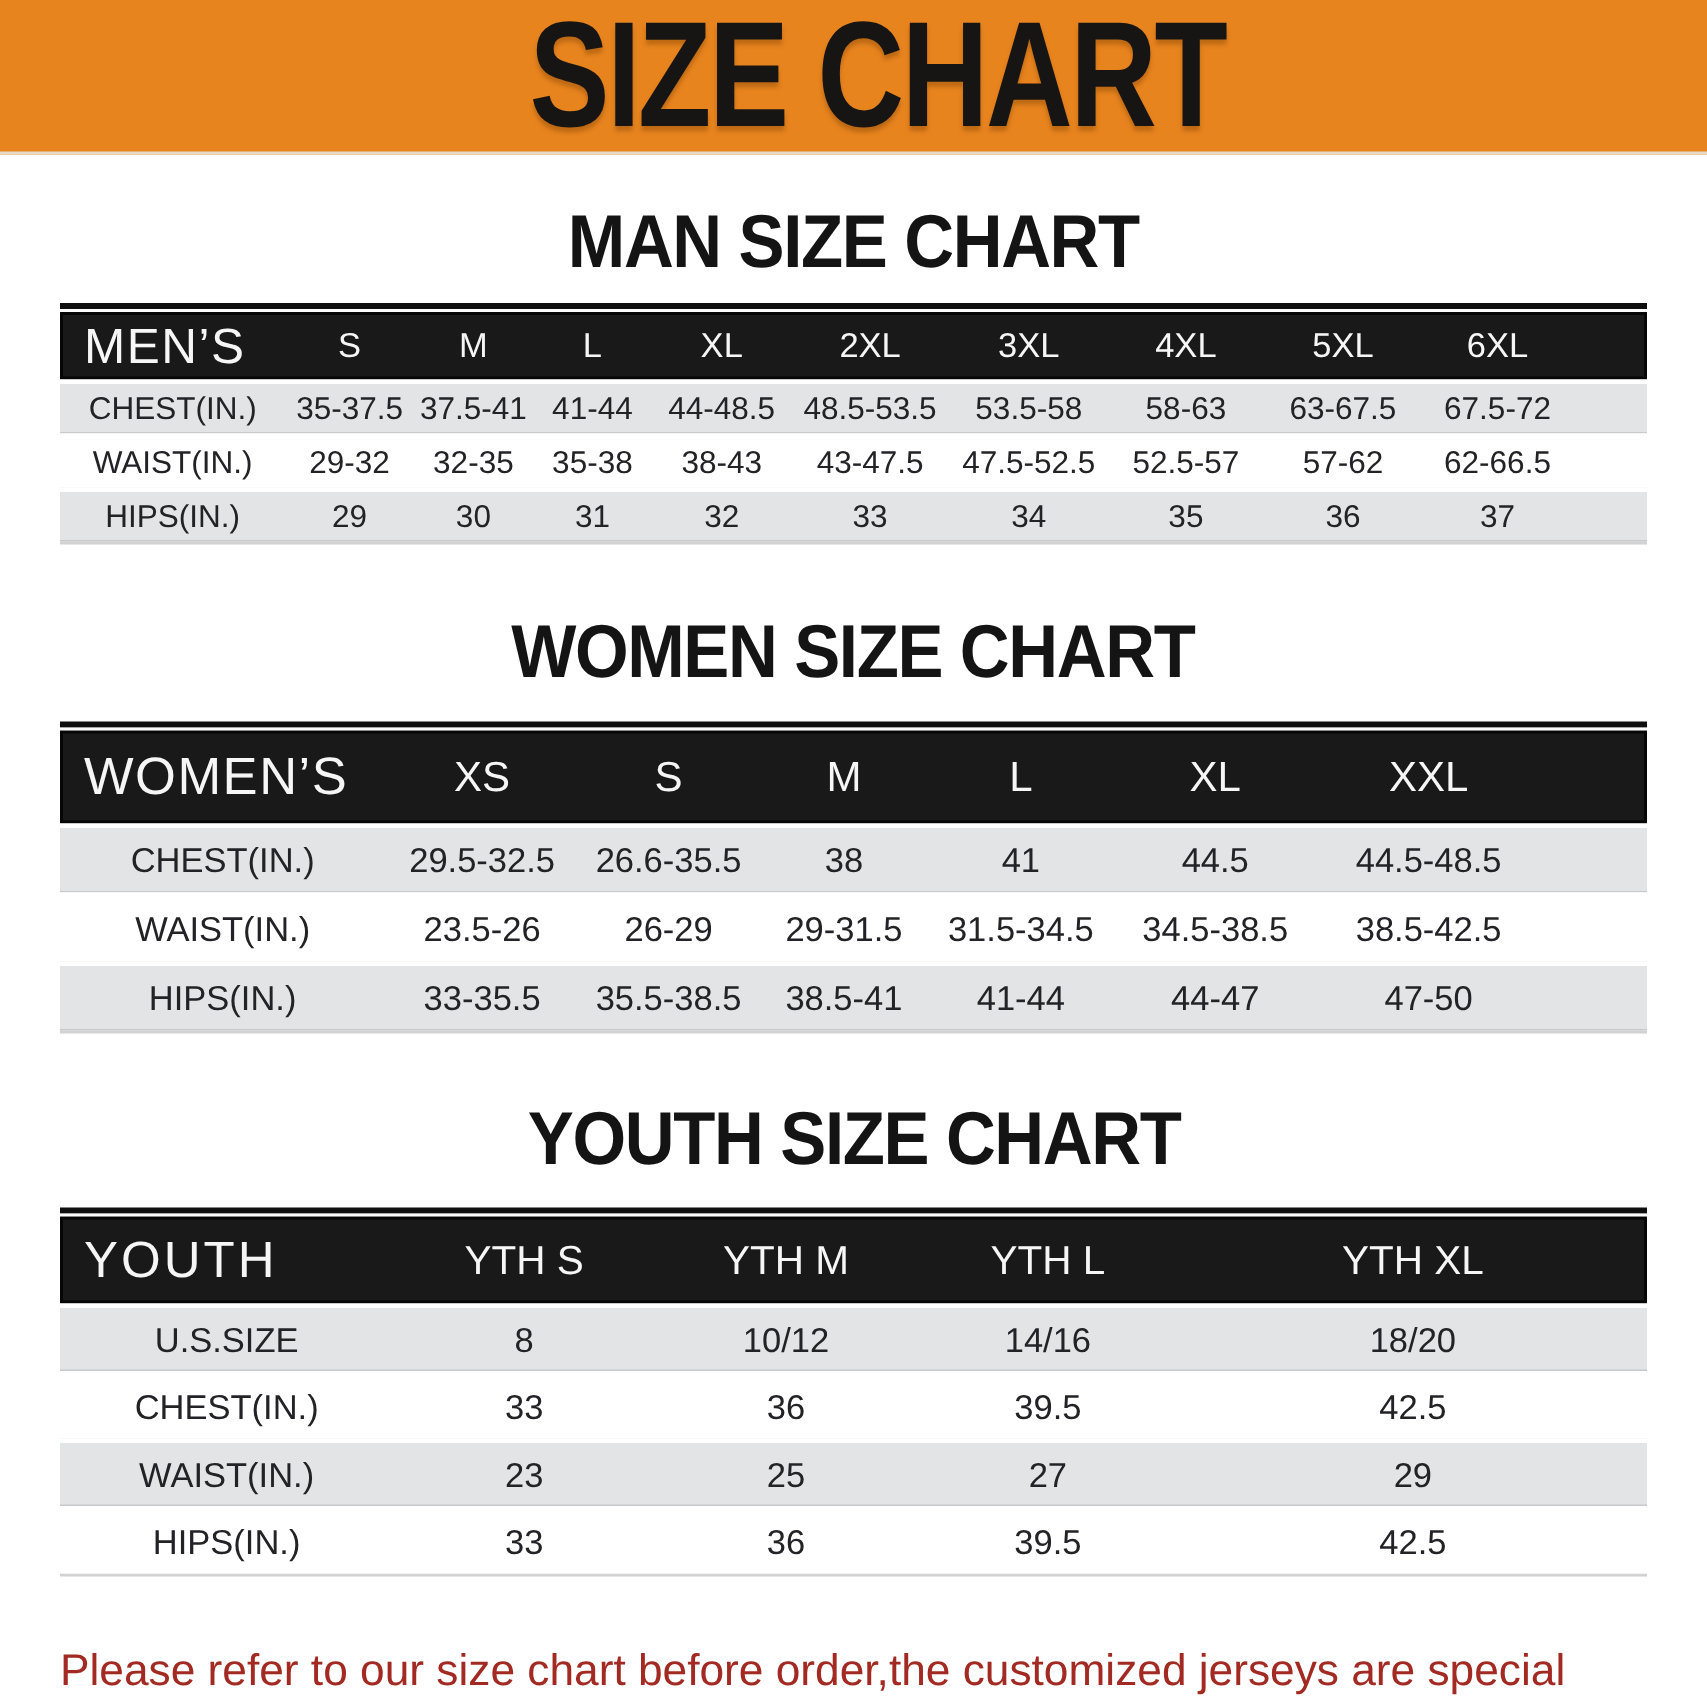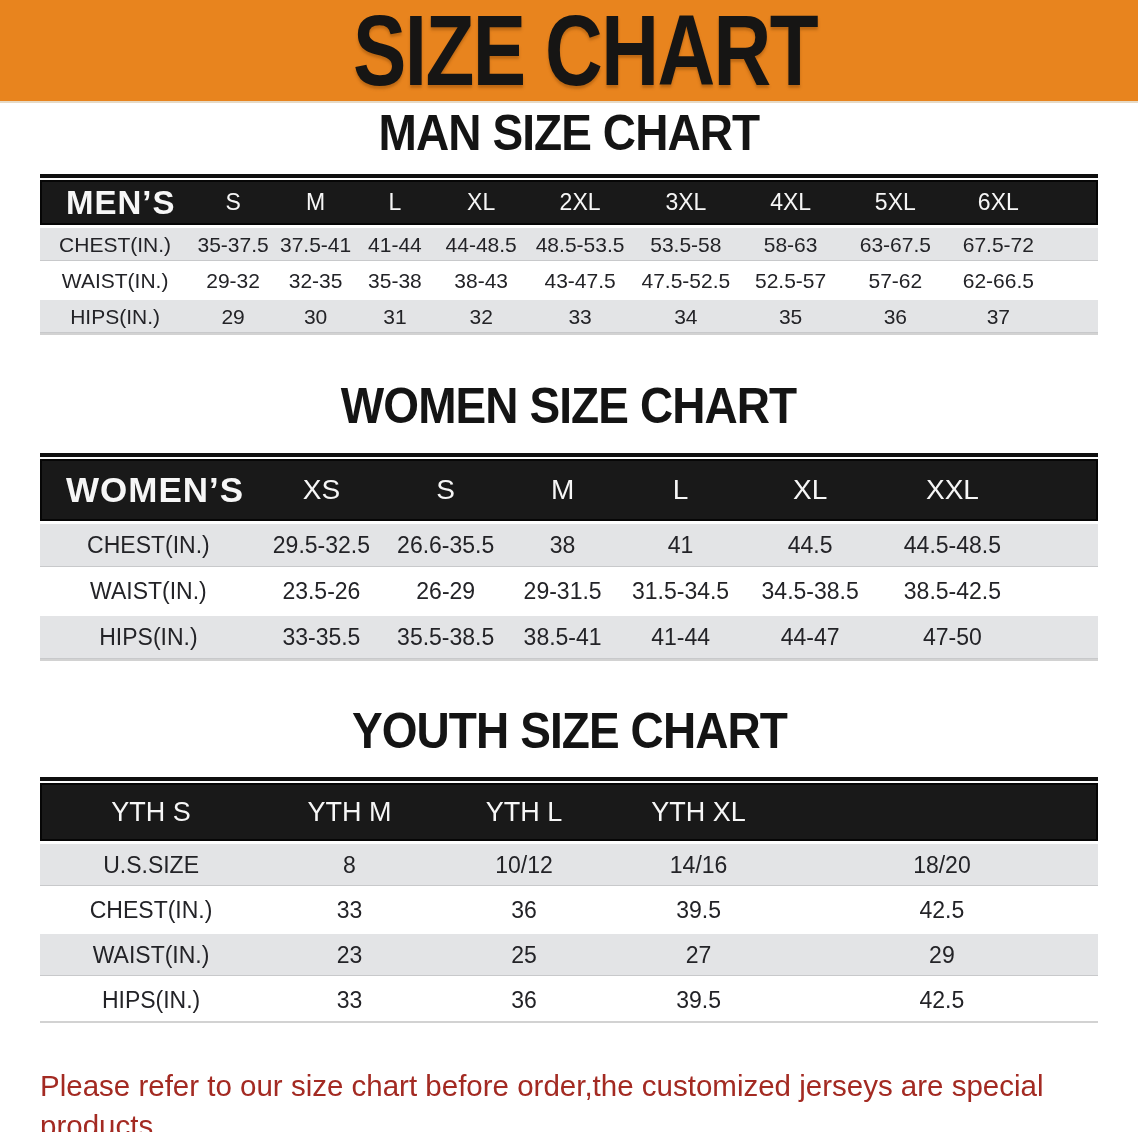--- a/index.html
+++ b/index.html
@@ -21,21 +21,21 @@
     text-shadow:0 3px 3px rgba(110,55,0,0.35);
     white-space:nowrap;
   }
   
   .section-heading{text-align:center;line-height:44px;height:44px;}
   .heading-inner{
     display:inline-block;font-size:50px;font-weight:800;color:#141414;
     letter-spacing:-1px;transform:scaleX(0.92);transform-origin:center;
     white-space:nowrap;
   }
-  .section-0 .section-heading{margin:8px 0 19px;}
+  .section-0 .section-heading{margin:36px 0 19px;}
   .section-1 .section-heading{margin:49px 0 25px;}
   .section-2 .section-heading{margin:48px 0 24px;}
   
   .size-table{
     margin:0 40px;
     border-top:4px solid #0f0f0f;
     border-bottom:2px solid #d2d2d2;
   }
   .trow{display:grid;align-items:center;}
   .section-0 .trow{grid-template-columns:14.2% 8.1% 7.5% 7.5% 8.8% 9.9% 10.1% 9.7% 10.1% 14.1%;}
@@ -51,21 +51,21 @@
   }
   .section-0 .header-row{height:45px;}
   .section-1 .header-row{height:62px;}
   .section-2 .header-row{height:58px;}
   .data-row{background:#fff;border-top:3px solid #fff;color:#232327;}
   .data-row.striped{background:#E3E4E6;box-shadow:inset 0 -1px 0 #c8c9cb;}
   .section-0 .data-row{height:33px;}
   .section-1 .data-row{height:43px;}
   .section-2 .data-row{height:42px;}
   .cell{display:flex;align-items:center;justify-content:center;white-space:nowrap;}
-  .corner-cell{justify-content:flex-start;padding-left:26px;font-weight:700;}
+  .corner-cell{justify-content:flex-start;padding-left:16px;font-weight:400;}
   .section-0 .corner-cell{font-size:33px;letter-spacing:1px;}
   .section-1 .corner-cell{font-size:35px;letter-spacing:1px;}
   .section-2 .corner-cell{font-size:34px;letter-spacing:2px;}
   .section-0 .col-header{font-size:23px;}
   .section-1 .col-header{font-size:28px;}
   .section-2 .col-header{font-size:27px;}
   .section-0 .row-label,.section-0 .value-cell{font-size:21px;}
   .section-1 .row-label,.section-1 .value-cell{font-size:23px;}
   .section-2 .row-label,.section-2 .value-cell{font-size:23px;}
   
@@ -173,20 +173,21 @@
           <div class="cell value-cell">41-44</div>
           <div class="cell value-cell">44-47</div>
           <div class="cell value-cell">47-50</div>
         </div>
       </div>
     </section>
     <section class="size-section section-2">
       <h2 class="section-heading"><span class="heading-inner">YOUTH SIZE CHART</span></h2>
       <div class="size-table">
         <div class="trow header-row">
+          <div class="cell corner-cell">YOUTH</div>
           <div class="cell col-header">YTH S</div>
           <div class="cell col-header">YTH M</div>
           <div class="cell col-header">YTH L</div>
           <div class="cell col-header">YTH XL</div>
         </div>
         <div class="trow data-row striped">
           <div class="cell row-label">U.S.SIZE</div>
           <div class="cell value-cell">8</div>
           <div class="cell value-cell">10/12</div>
           <div class="cell value-cell">14/16</div>

